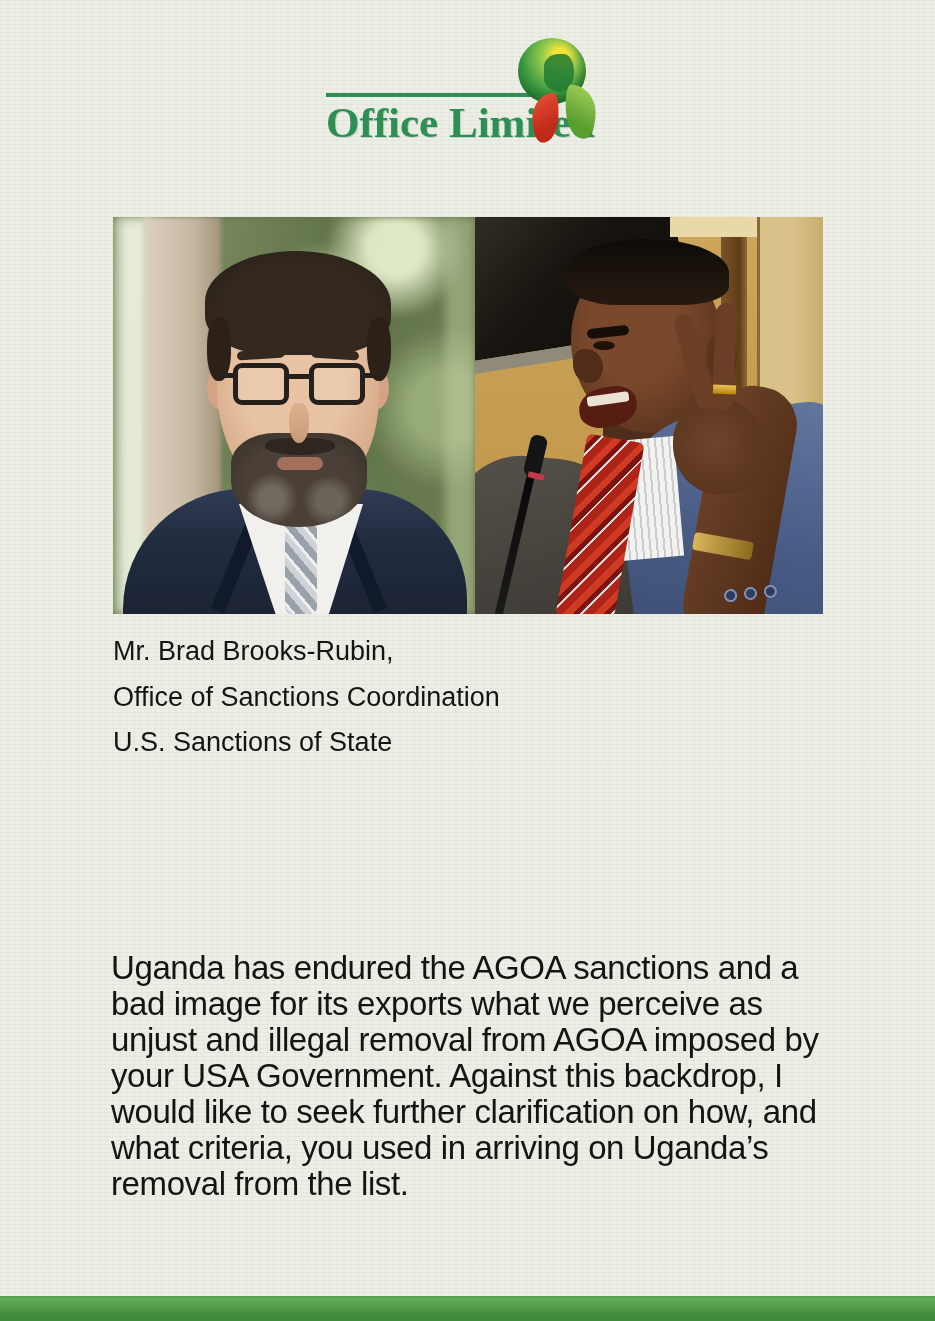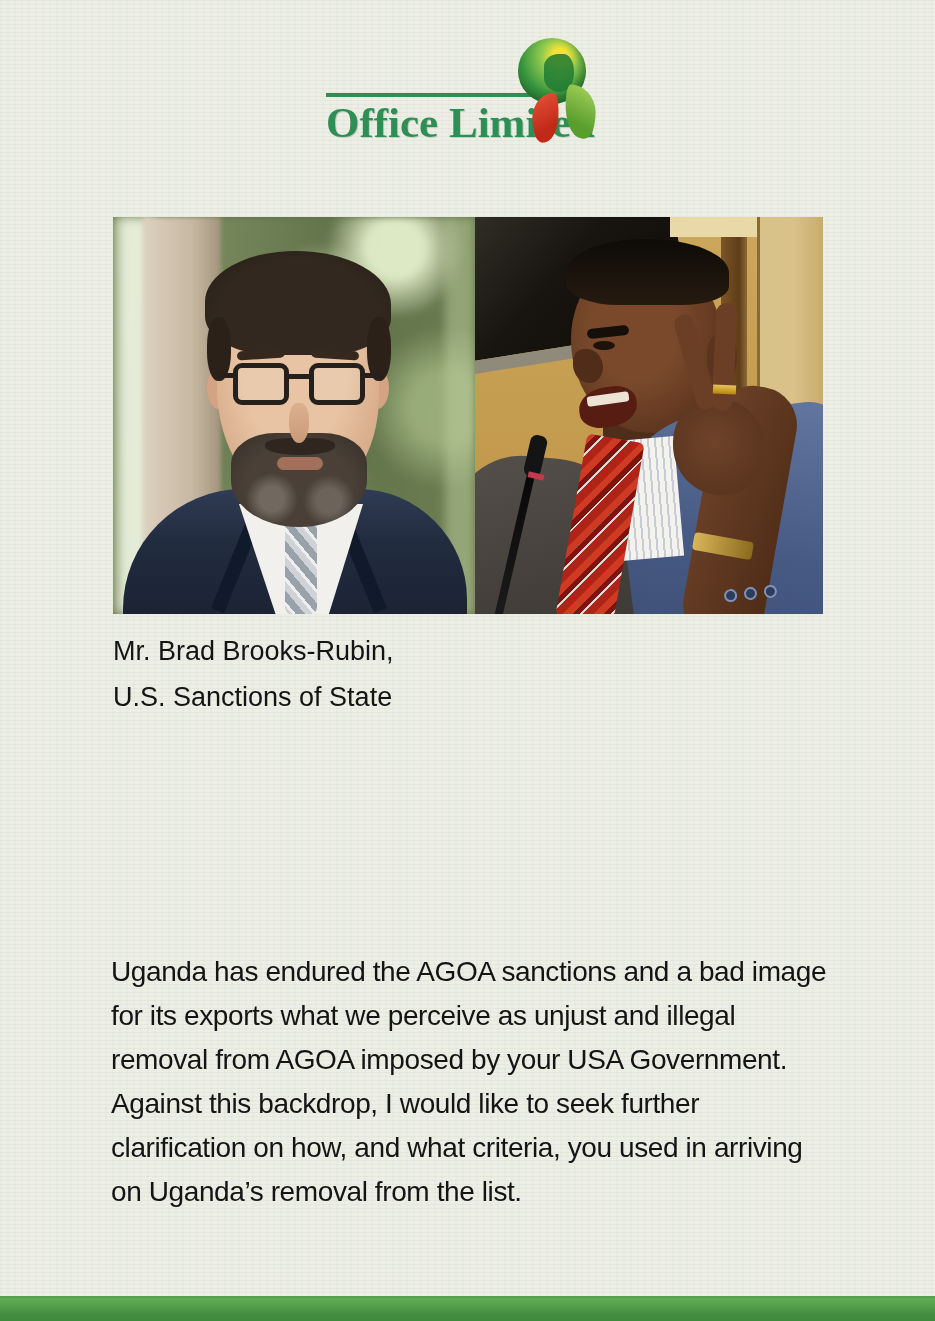--- a/index.html
+++ b/index.html
@@ -160,21 +160,21 @@
   .rp-watch { right:70px; top:320px; width:60px; height:18px; transform:rotate(10deg);
     background:linear-gradient(90deg,#d9b65a,#8a6a1d); border-radius:4px; }
   .rp-buttons { right:46px; bottom:14px; display:flex; gap:7px; transform:rotate(-6deg); }
   .rp-btn { position:static !important; width:13px; height:13px; border-radius:50%;
     background:#2e3c5c; border:2px solid #7e91b8; }
   
   .recipient { position:absolute; left:113px; top:629px; font-size:27px; line-height:45.5px; color:#141414; }
   .subject { position:absolute; left:111px; top:861px; font-size:30px; font-weight:bold;
     letter-spacing:-0.5px; color:#101010; }
   .body-text { position:absolute; left:111px; top:950px; width:718px;
-    font-size:28px; line-height:44px; letter-spacing:-0.4px; color:#141414; }
+    font-size:33px; line-height:36px; letter-spacing:-0.4px; color:#141414; }
   
   .footer-bar { position:absolute; left:0; bottom:0; width:100%; height:25px;
     background:linear-gradient(180deg,#61ad55,#458e41 70%,#3e8a3c);
     border-top:2px solid #55a04c; }
 </style>
 </head>
 <body>
 
 <div class="page">
 
@@ -251,20 +251,21 @@
       <div class="rp-buttons">
         <div class="rp-btn"></div>
         <div class="rp-btn"></div>
         <div class="rp-btn"></div>
       </div>
     </div>
   </div>
 
   <div class="recipient">
     <div>Mr. Brad Brooks-Rubin,</div>
+    <div>Office of Sanctions Coordination</div>
     <div>U.S. Sanctions of State</div>
   </div>
 
 
   <div class="body-text">Uganda has endured the AGOA sanctions and a bad image for its exports what we perceive as unjust and illegal removal from AGOA imposed by your USA Government. Against this backdrop, I would like to seek further clarification on how, and what criteria, you used in arriving on Uganda’s removal from the list.</div>
 
   <div class="footer-bar"></div>
 
 </div>
 

